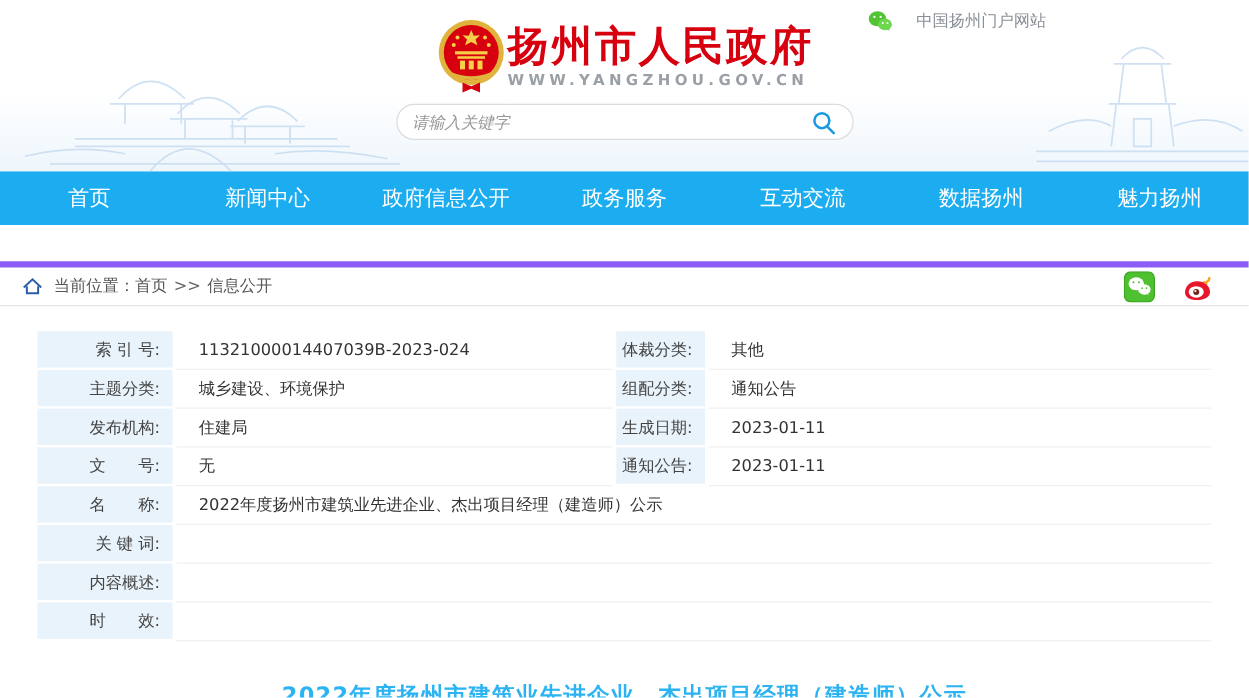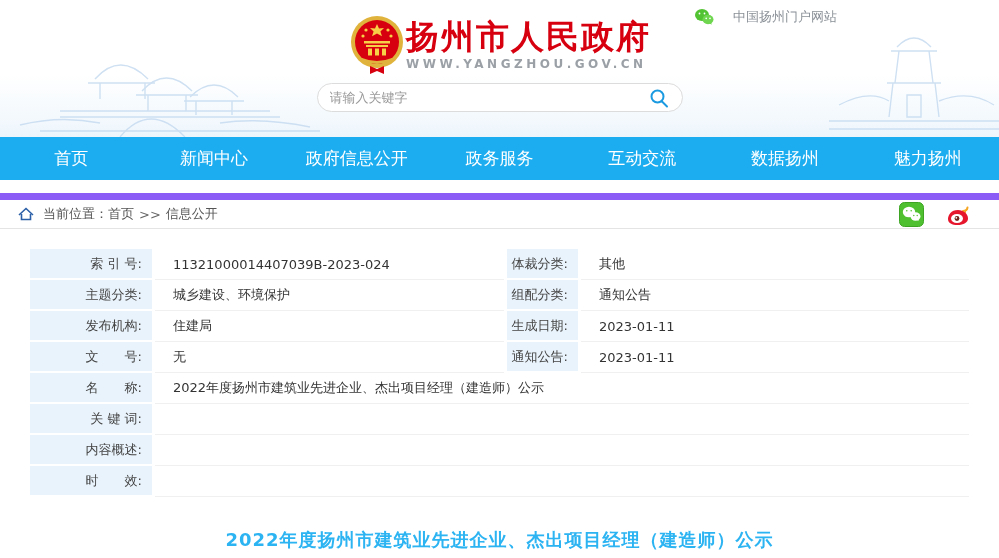--- a/index.html
+++ b/index.html
@@ -15,42 +15,42 @@
   .portal { position:absolute; top:8px; left:694px; display:flex; align-items:center;
     gap:19px; font-size:13px; color:#8a9097; cursor:pointer; }
   .logo-row { position:relative; display:flex; justify-content:center; align-items:center;
     padding-top:14px; }
   .logo-text { text-align:left; }
   .site-title { color:#d7000f; font-size:33px; font-weight:bold; letter-spacing:2px; line-height:1.1; }
   .site-url { color:#9aa0a6; font-size:12px; letter-spacing:3.5px; font-weight:bold; margin-top:2px; }
   .search-wrap { position:relative; width:366px; height:29px; margin:7px auto 0;
     background:#fff; border:1px solid #dcdcdc; border-radius:15px;
     display:flex; align-items:center; padding:0 12px; }
-  .search-input { flex:1; border:none; outline:none; font-size:13px; color:#3b82f6; background:transparent; }
+  .search-input { flex:1; border:none; outline:none; font-size:13px; color:#3b82f6; background:transparent;font-style:italic; }
   .search-input::placeholder { color:#999; }
   .search-btn { width:22px; height:22px; cursor:pointer; display:flex; align-items:center; justify-content:center; }
 
   
   .nav { display:flex; height:43px; background:#1cadf0; }
   .nav-item { flex:1; display:flex; align-items:center; justify-content:center;
     color:#fff; font-size:17px; cursor:pointer; }
 
   
-  .crumbbar { margin-top:13px; height:36px; border-top:7px solid #8b5cf6; border-bottom:1px solid #e4e4e4;
+  .crumbbar { margin-top:29px; height:36px; border-top:5px solid #8b5cf6; border-bottom:1px solid #e4e4e4;
     display:flex; align-items:center; padding:0 18px; font-size:13px; color:#555; background:#fff; }
   .crumbbar .sep { margin:0 5px; color:#666; }
   .crumb-link { color:#555; cursor:pointer; }
   .crumb-text { margin-left:9px; }
   .share-icons { margin-left:auto; display:flex; align-items:center; gap:22px; padding-right:10px; }
   .share-icons .sicon { width:25px; height:25px; cursor:pointer; }
 
   
   .info-table { margin:20px 30px 0; font-size:13px; color:#333; }
   .t-row { display:flex; height:31px; }
-  .t-label { width:122px; background:#e9f3fb; border-bottom:2px solid #fff;
+  .t-label { width:108px; background:#e9f3fb; border-bottom:2px solid #fff;
     display:flex; align-items:center; justify-content:flex-end; padding-right:10px;
     color:#444; white-space:pre; }
   .t-label.small { width:71px; }
   .t-value { flex:1; border-bottom:1px solid #f0f0f0; display:flex; align-items:center;
     padding-left:18px; margin-left:3px; color:#333; }
   .t-value.mid { flex:0 0 349px; margin-right:3px; }
 
   
   .article-title { margin-top:31px; text-align:center; color:#2bb3f2;
     font-size:18px; font-weight:bold; letter-spacing:1px; }

